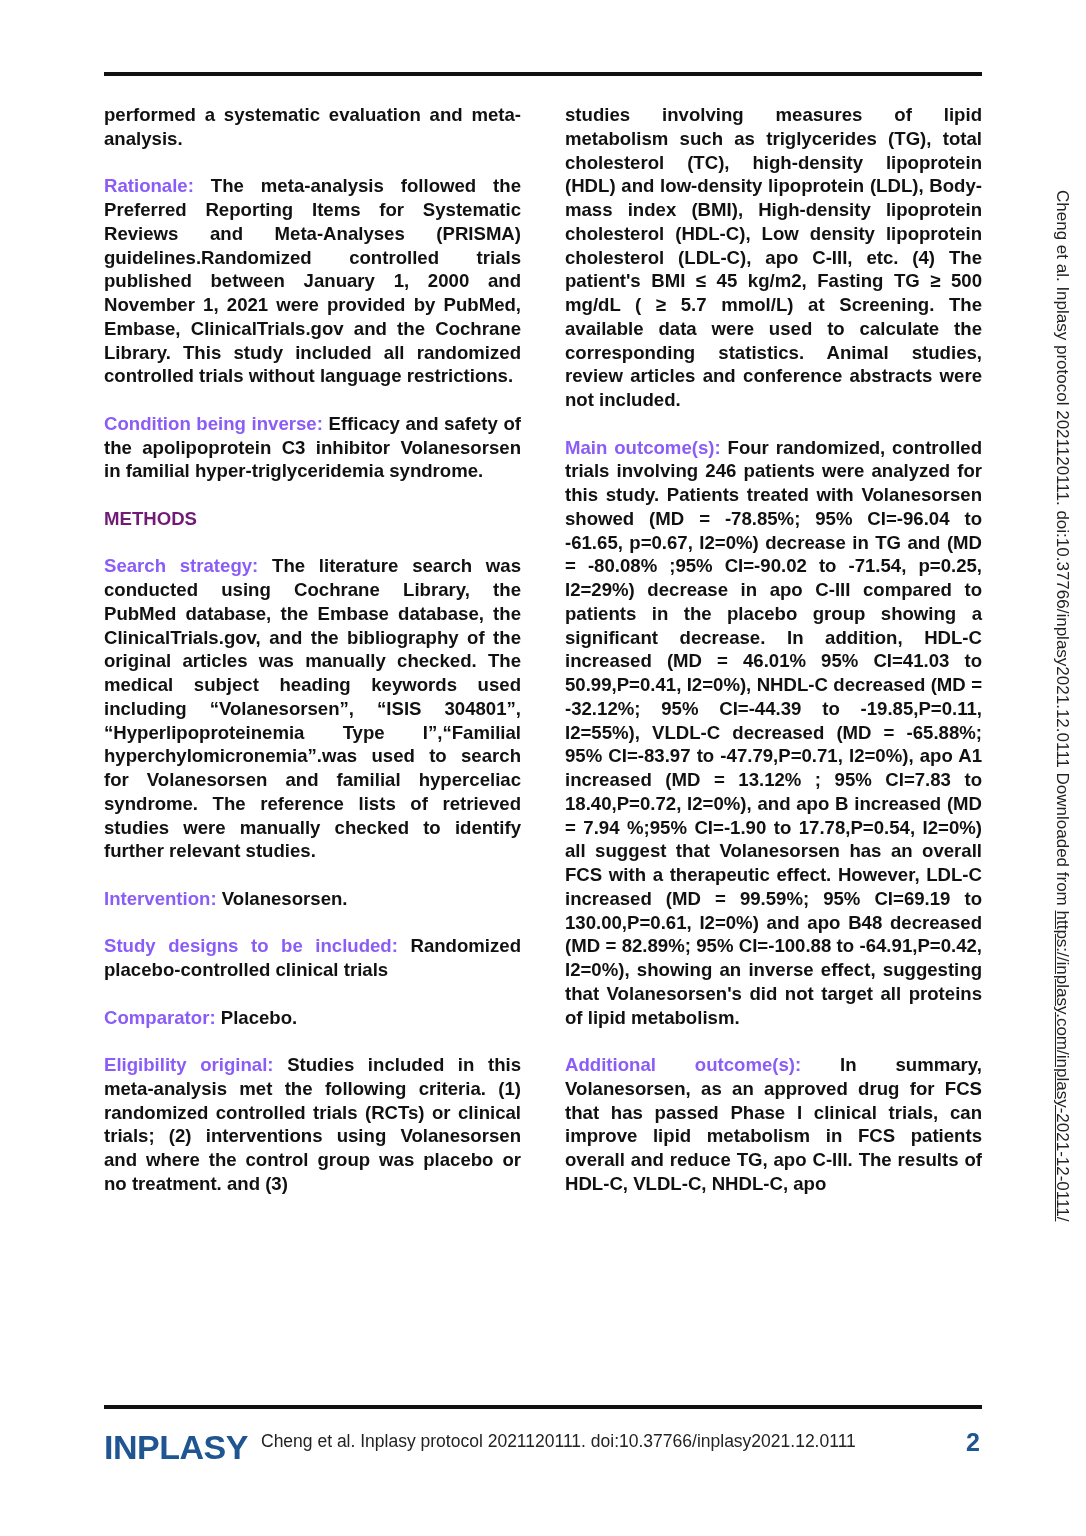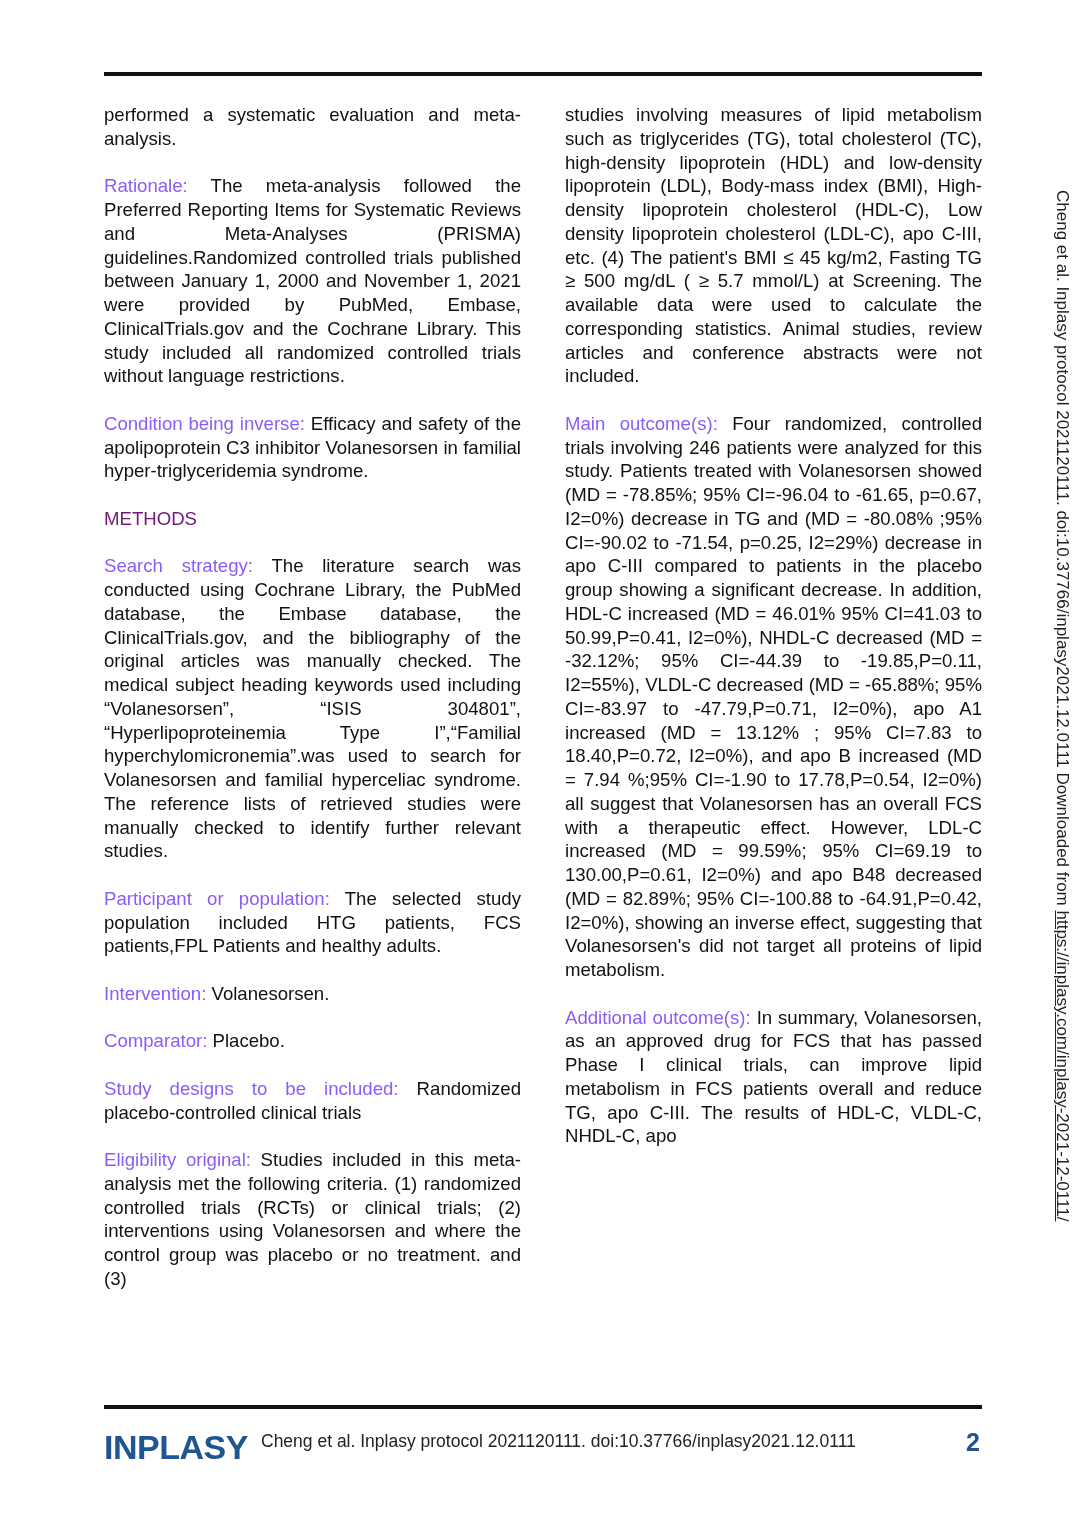--- a/index.html
+++ b/index.html
@@ -1,21 +1,21 @@
 <!DOCTYPE html>
 <html><head>
   <meta charset="utf-8">
   <style>
     html, body { margin: 0; padding: 0; background: #ffffff; }
     body { width: 1086px; height: 1536px; position: relative; overflow: hidden;
       font-family: "Liberation Sans", sans-serif; color: #111111; }
     .top-rule { position: absolute; left: 104px; top: 72px; width: 878px; height: 4px; background: #111111; }
     .bottom-rule { position: absolute; left: 104px; top: 1405px; width: 878px; height: 4px; background: #111111; }
     .col { position: absolute; top: 103px; width: 417px; font-size: 18.6px; line-height: 23.75px;
-      font-weight: normal; text-align: justify; }
+      font-weight: bold; text-align: justify; }
     .col.left { left: 104px; }
     .col.right { left: 565px; }
     .para { margin: 0 0 23.75px 0; }
     .para.last { margin-bottom: 0; }
     .lbl { color: #8b5cf6; }
     .heading { color: #701a75; margin: 0 0 23.75px 0; }
     .side-note { position: absolute; left: 1052px; top: 190px; width: 20px; height: 1200px; }
     .side-note-inner { position: absolute; left: 0; top: 0; transform-origin: 0 0; transform: translate(20px, 0) rotate(90deg);
       white-space: nowrap; font-size: 17px; color: #222; font-weight: normal; }
     .side-link { text-decoration: underline; }
@@ -32,27 +32,26 @@
   <p class="para"><span>performed a systematic evaluation and meta-analysis.</span></p>
 
   <p class="para"><span class="lbl">Rationale:</span> <span>The meta-analysis followed the Preferred Reporting Items for Systematic Reviews and Meta-Analyses (PRISMA) guidelines.Randomized controlled trials published between January 1, 2000 and November 1, 2021 were provided by PubMed, Embase, ClinicalTrials.gov and the Cochrane Library. This study included all randomized controlled trials without language restrictions.</span></p>
 
   <p class="para"><span class="lbl">Condition being inverse:</span> <span>Efficacy and safety of the apolipoprotein C3 inhibitor Volanesorsen in familial hyper-triglyceridemia syndrome.</span></p>
 
   <p class="heading">METHODS</p>
 
   <p class="para"><span class="lbl">Search strategy:</span> <span>The literature search was conducted using Cochrane Library, the PubMed database, the Embase database, the ClinicalTrials.gov, and the bibliography of the original articles was manually checked. The medical subject heading keywords used including “Volanesorsen”, “ISIS 304801”, “Hyperlipoproteinemia Type I”,“Familial hyperchylomicronemia”.was used to search for Volanesorsen and familial hyperceliac syndrome. The reference lists of retrieved studies were manually checked to identify further relevant studies.</span></p>
 
-  <p class="para"><span class="lbl">Participant or population:</span> <span>The selected study population included HTG patients, FCS patients,FPL Patients and healthy adults.</span></p>
 
   <p class="para"><span class="lbl">Intervention:</span> <span>Volanesorsen.</span></p>
 
+  <p class="para"><span class="lbl">Study designs to be included:</span> <span>Randomized placebo-controlled clinical trials</span></p>
+
   <p class="para"><span class="lbl">Comparator:</span> <span>Placebo.</span></p>
-
-  <p class="para"><span class="lbl">Study designs to be included:</span> <span>Randomized placebo-controlled clinical trials</span></p>
 
   <p class="para last"><span class="lbl">Eligibility original:</span> <span>Studies included in this meta-analysis met the following criteria. (1) randomized controlled trials (RCTs) or clinical trials; (2) interventions using Volanesorsen and where the control group was placebo or no treatment. and (3)</span></p>
 </div>
 
 <div class="col right">
   <p class="para"><span>studies involving measures of lipid metabolism such as triglycerides (TG), total cholesterol (TC), high-density lipoprotein (HDL) and low-density lipoprotein (LDL), Body-mass index (BMI), High-density lipoprotein cholesterol (HDL-C), Low density lipoprotein cholesterol (LDL-C), apo C-III, etc. (4) The patient's BMI ≤ 45 kg/m2, Fasting TG ≥ 500 mg/dL ( ≥ 5.7 mmol/L) at Screening. The available data were used to calculate the corresponding statistics. Animal studies, review articles and conference abstracts were not included.</span></p>
 
 
   <p class="para"><span class="lbl">Main outcome(s):</span> <span>Four randomized, controlled trials involving 246 patients were analyzed for this study. Patients treated with Volanesorsen showed (MD = -78.85%; 95% CI=-96.04 to -61.65, p=0.67, I2=0%) decrease in TG and (MD = -80.08% ;95% CI=-90.02 to -71.54, p=0.25, I2=29%) decrease in apo C-III compared to patients in the placebo group showing a significant decrease. In addition, HDL-C increased (MD = 46.01% 95% CI=41.03 to 50.99,P=0.41, I2=0%), NHDL-C decreased (MD = -32.12%; 95% CI=-44.39 to -19.85,P=0.11, I2=55%), VLDL-C decreased (MD = -65.88%; 95% CI=-83.97 to -47.79,P=0.71, I2=0%), apo A1 increased (MD = 13.12% ; 95% CI=7.83 to 18.40,P=0.72, I2=0%), and apo B increased (MD = 7.94 %;95% CI=-1.90 to 17.78,P=0.54, I2=0%) all suggest that Volanesorsen has an overall FCS with a therapeutic effect. However, LDL-C increased (MD = 99.59%; 95% CI=69.19 to 130.00,P=0.61, I2=0%) and apo B48 decreased (MD = 82.89%; 95% CI=-100.88 to -64.91,P=0.42, I2=0%), showing an inverse effect, suggesting that Volanesorsen's did not target all proteins of lipid metabolism.</span></p>
 

